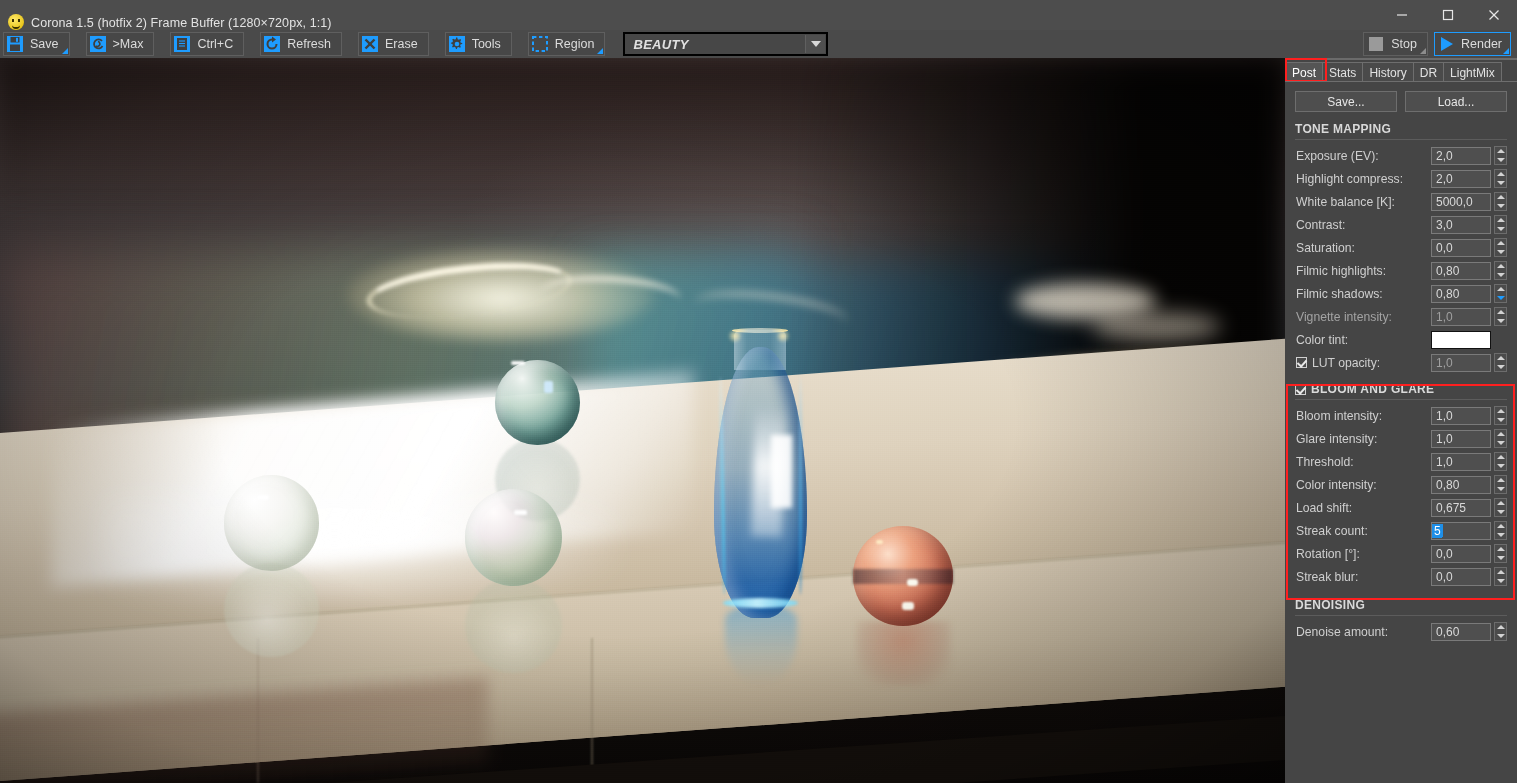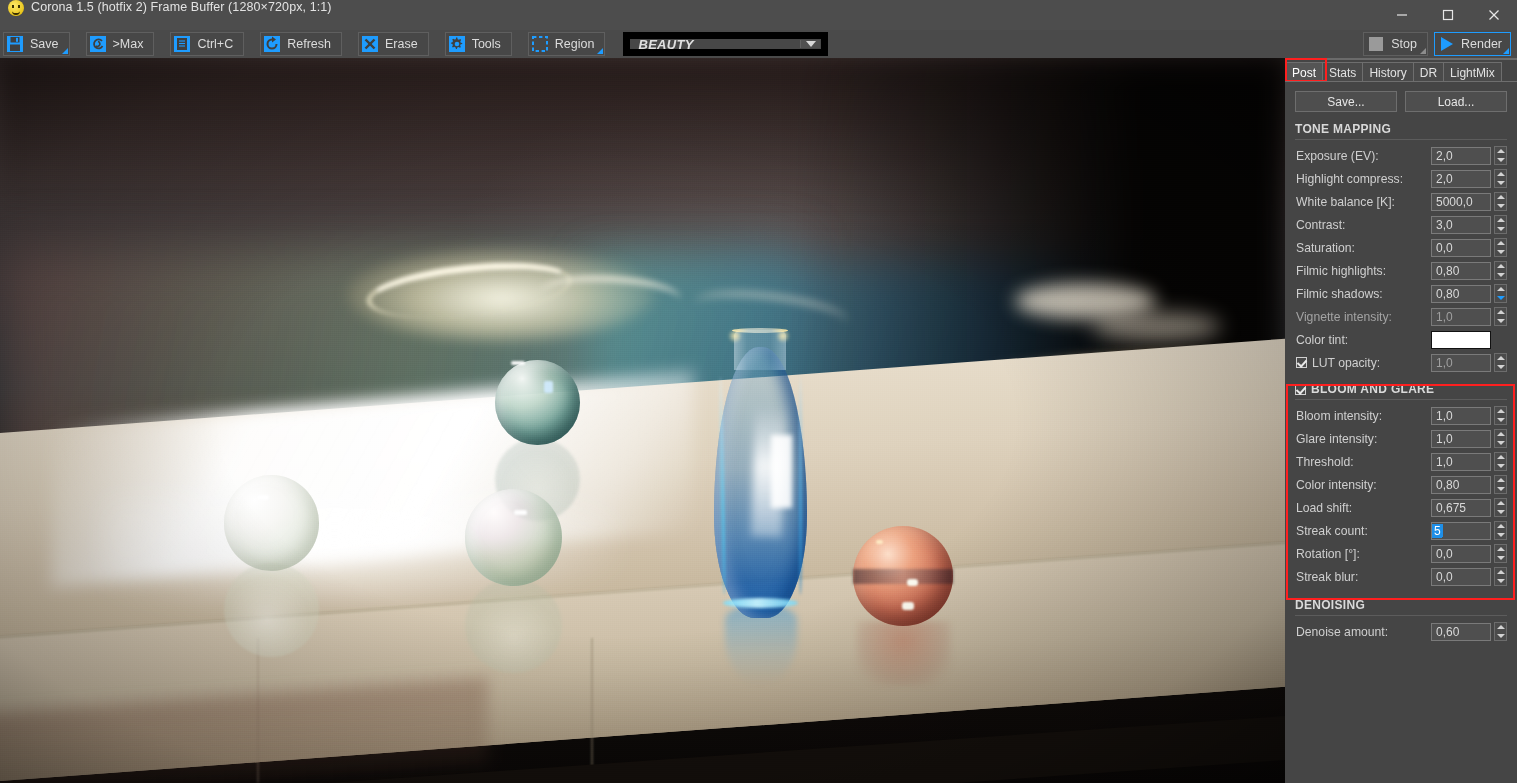--- a/index.html
+++ b/index.html
@@ -13,21 +13,21 @@
   .app {
     position: relative;
     width: 1517px; height: 783px;
     background: #4a4a4a;
   }
 
   
   .titlebar {
     position: absolute; left: 0; top: 0; width: 1517px; height: 30px;
     background: #4d4d4d;
-    display: flex; align-items: flex-start;
+    display: flex; align-items: flex-end;
   }
   .title-icon {
     width: 16px; height: 16px; margin-left: 8px; margin-right: 7px;
     border-radius: 50%;
     background: radial-gradient(circle at 40% 35%, #ffe96b, #e8c51a 70%, #b99a05);
     position: relative; flex: none;
   }
   .title-icon::before {
     content: ""; position: absolute; left: 4px; top: 5px;
     width: 2px; height: 3px; background: #3a3000;
@@ -63,21 +63,21 @@
     color: #dcdcdc; font-size: 12.5px; white-space: nowrap;
   }
   .tbtn .ic { width: 18px; height: 18px; margin-right: 6px; flex: none; display:block; }
   .tbtn .lbl { padding-right: 2px; }
   .tbtn.has-arrow::after {
     content: ""; position: absolute; right: 1px; bottom: 1px;
     border-left: 6px solid transparent; border-bottom: 6px solid #1e9cff;
   }
   .combo {
     height: 24px; flex: none; width: 205px;
-    border: 7px solid #000000; background: #474747;
+    border: 2px solid #000000; background: #474747;
     display: flex; align-items: center; position: relative;
     margin-left: 2px;
   }
   .combo .val {
     color: #e0e0e0; font-size: 13px; font-style: italic; font-weight: bold;
     padding-left: 8px; letter-spacing: .3px;
   }
   .combo .arrowbox {
     position: absolute; right: 1px; top: 1px; bottom: 1px; width: 20px;
     background: #4f4f4f; border-left: 1px solid #606060;

